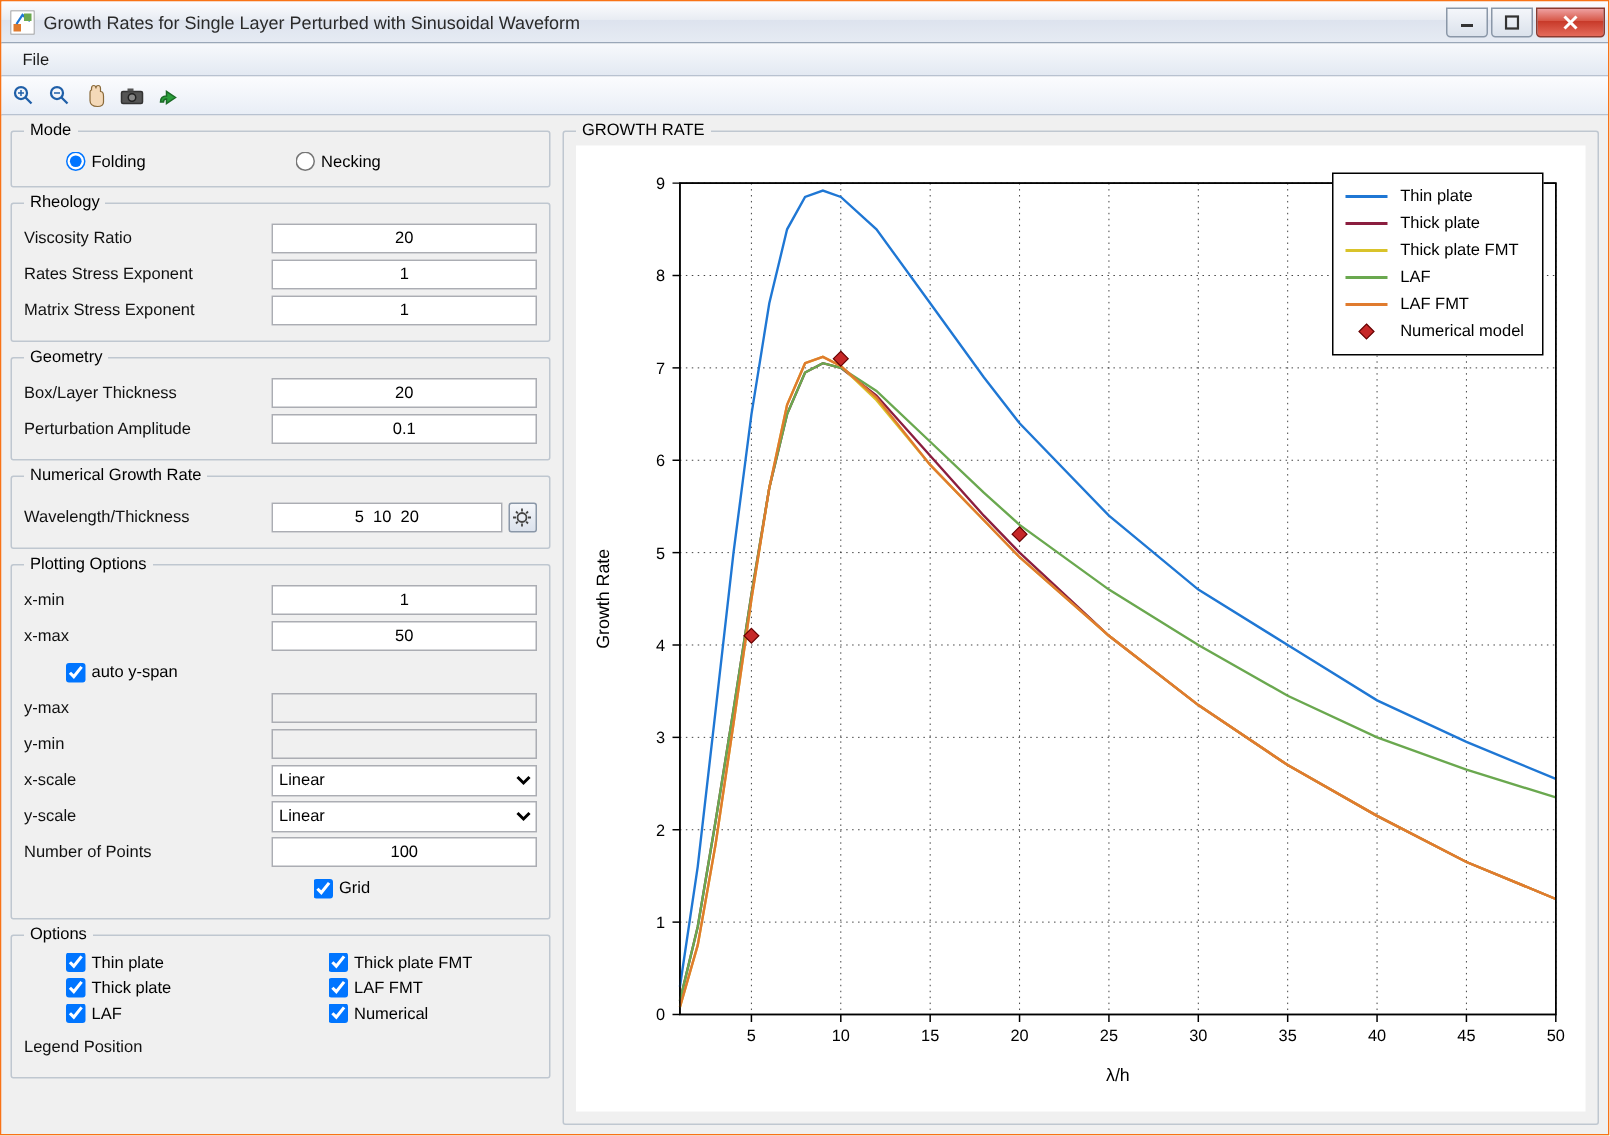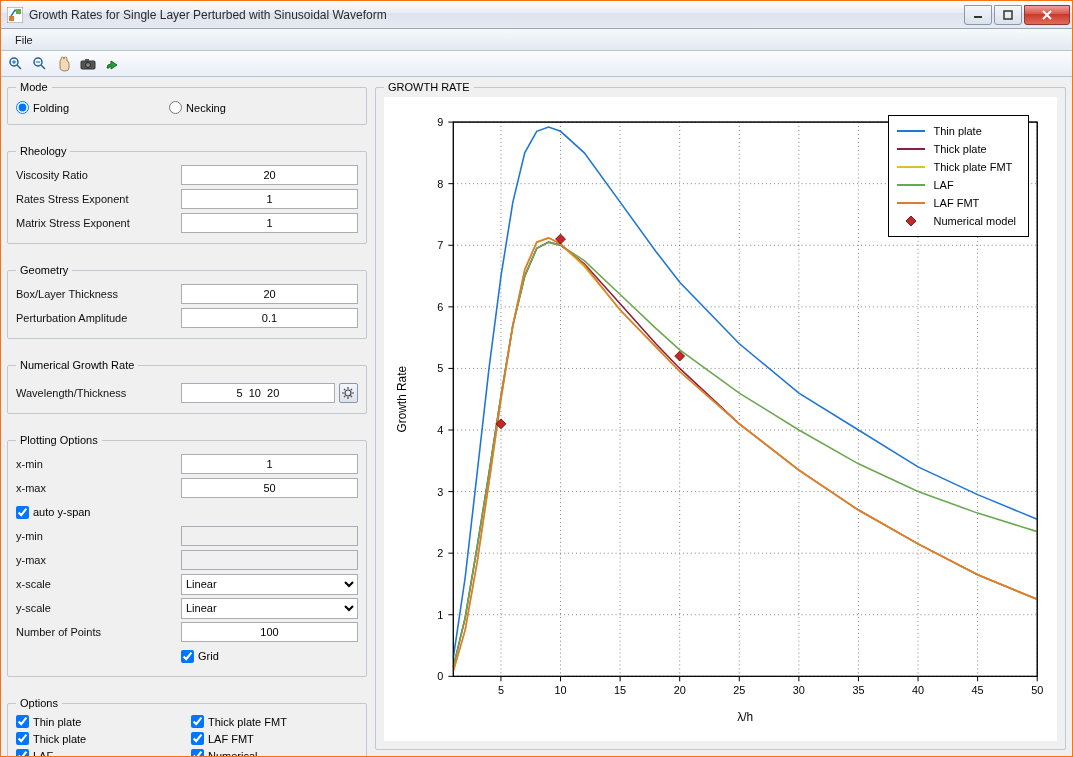--- a/index.html
+++ b/index.html
@@ -15,35 +15,35 @@
 .winbtn.close { width: 46px; background: linear-gradient(#eea0a0,#d65545 45%,#c83a2a 46%,#e46a5a); border-color:#8a3a30; }
 .winbtn svg { display:block; }
 
 .menubar { height: 22px; background: linear-gradient(#f7f9fc,#e3e9f2); border-bottom:1px solid #b8c2d0; display:flex; align-items:center; padding:1px 6px; }
 .menuitem { padding: 2px 8px; color:#1a1a1a; cursor:pointer; }
 
 .toolbar { height: 26px; background: linear-gradient(#fbfcfe,#e9eef6); border-bottom:1px solid #b8c2d0; display:flex; align-items:center; padding:0 4px; gap:2px;}
 .tbtn { width:22px; height:22px; display:flex; align-items:center; justify-content:center; border:1px solid transparent; border-radius:2px; cursor:pointer;}
 
 .content { flex:1; display:flex; padding:4px 6px 6px 6px; gap:8px; overflow:hidden; background:#f0f0f0;}
-.leftcol { width: 360px; display:flex; flex-direction:column; gap:20px; }
+.leftcol { width: 360px; display:flex; flex-direction:column; gap:4px; }
 .rightcol { flex:1; position:relative; }
 
 fieldset { border:1px solid #bfc7d0; border-radius:2px; margin:0; padding:6px 8px 8px 8px; background:#f0f0f0;}
 legend { padding:0 4px; color:#000; font-size:11px; }
 
 .row { display:flex; align-items:center; height:24px; }
 .row .lbl { width: 165px; color:#111; }
 .row .val { flex:1; }
 input[type=text] { width:100%; height:20px; border:1px solid #abadb3; padding:0 4px; text-align:center; background:#fff; font-size:11px;}
 input[type=text]:disabled { background:#f0f0f0; color:#888; }
 select { width:100%; height:21px; border:1px solid #abadb3; background:#fff; font-size:11px;}
 
 .radio-row { display:flex; gap:40px; padding:2px 0;}
-.radio-item, .check-item { display:flex; align-items:center; gap:4px; cursor:pointer;}
+.radio-item, .check-item { display:flex; align-items:center; gap:4px; cursor:pointer;margin-left:28px;}
 input[type=radio], input[type=checkbox] { margin:0; cursor:pointer;}
 
 .num-with-btn { display:flex; gap:4px; }
 .gear-btn { width:22px; height:20px; border:1px solid #8a97a8; border-radius:2px; background:linear-gradient(#f4f6fa,#dbe2ec); display:flex; align-items:center; justify-content:center; cursor:pointer;}
 
 .legend-grid { display:grid; grid-template-columns: 1fr 1fr; gap:4px 8px; }
 
 .growth-fieldset { height:100%; padding:4px 8px 8px 8px;}
 .chart-box { width:100%; height:100%; position:relative; background:#fff; }
 svg.chart { width:100%; height:100%; display:block; }
@@ -208,25 +208,25 @@
           </div>
         <div class="row">
             <span class="lbl">x-max</span>
             <span class="val"><input type="text" value="50" style=""></span>
           </div>
         <label class="check-item" style="height:24px;">
             <input type="checkbox" checked="" style="">
             <span>auto y-span</span>
           </label>
         <div class="row">
+            <span class="lbl">y-max</span>
+            <span class="val"><input type="text" disabled="" value="" style=""></span>
+          </div>
+        <div class="row">
             <span class="lbl">y-min</span>
-            <span class="val"><input type="text" disabled="" value="" style=""></span>
-          </div>
-        <div class="row">
-            <span class="lbl">y-max</span>
             <span class="val"><input type="text" disabled="" value="" style=""></span>
           </div>
         <div class="row">
             <span class="lbl">x-scale</span>
             <span class="val"><select><option>Linear</option></select></span>
           </div>
         <div class="row">
             <span class="lbl">y-scale</span>
             <span class="val"><select><option>Linear</option></select></span>
           </div>

